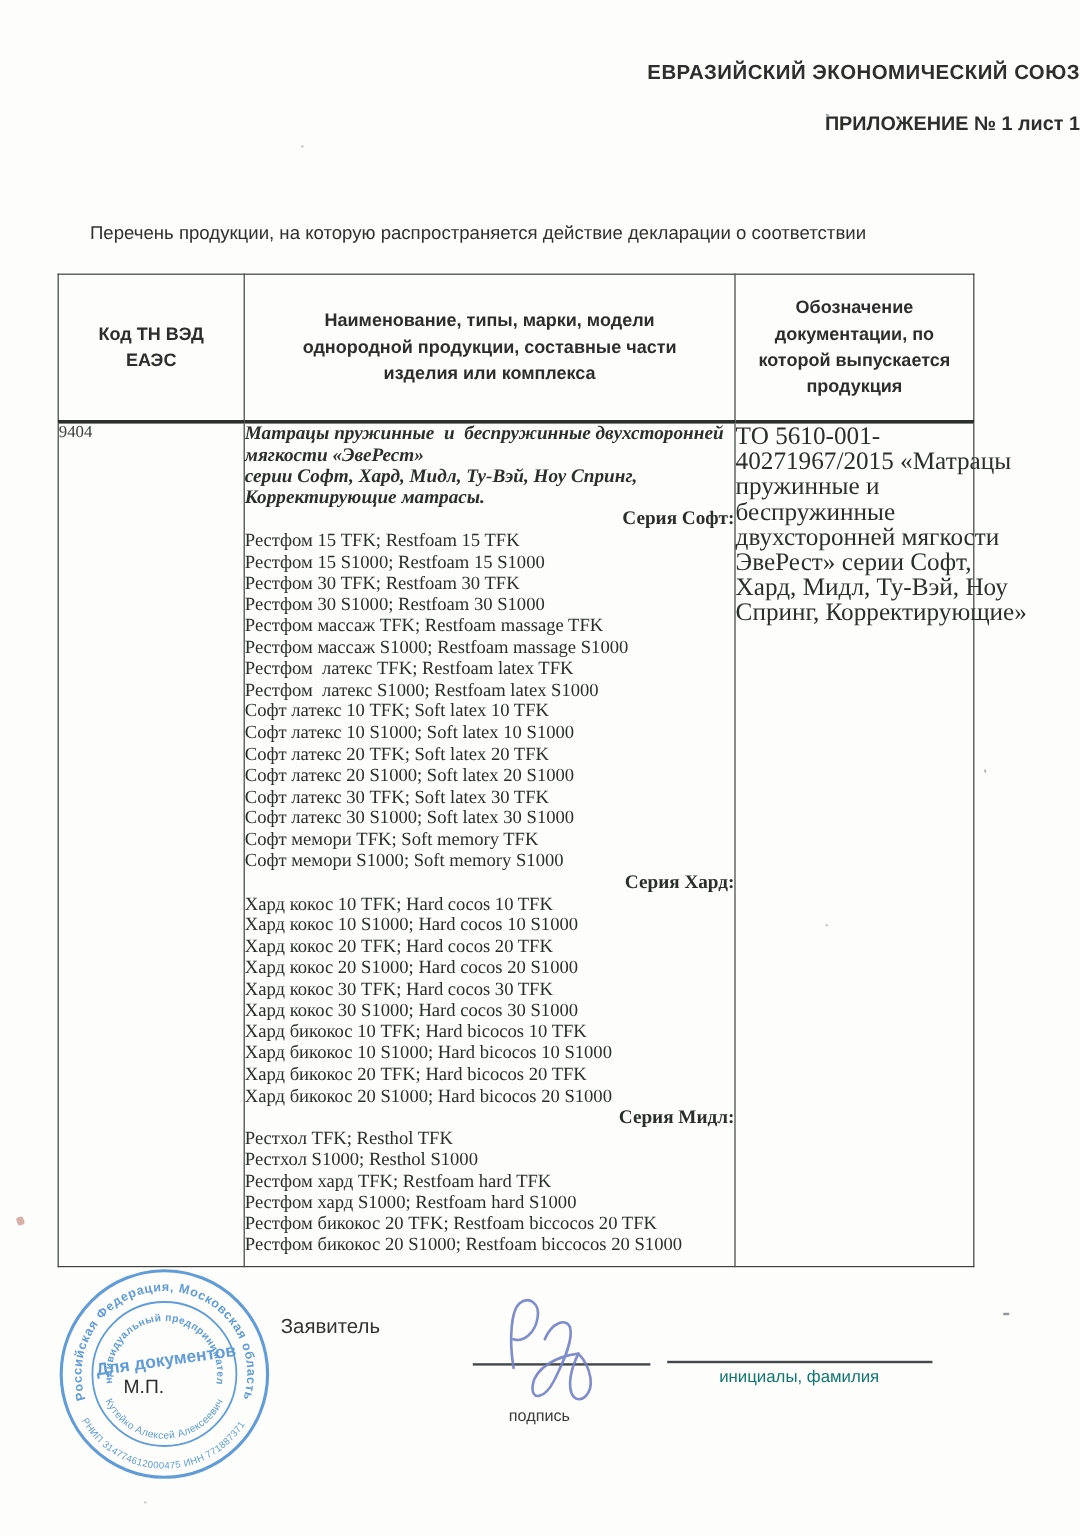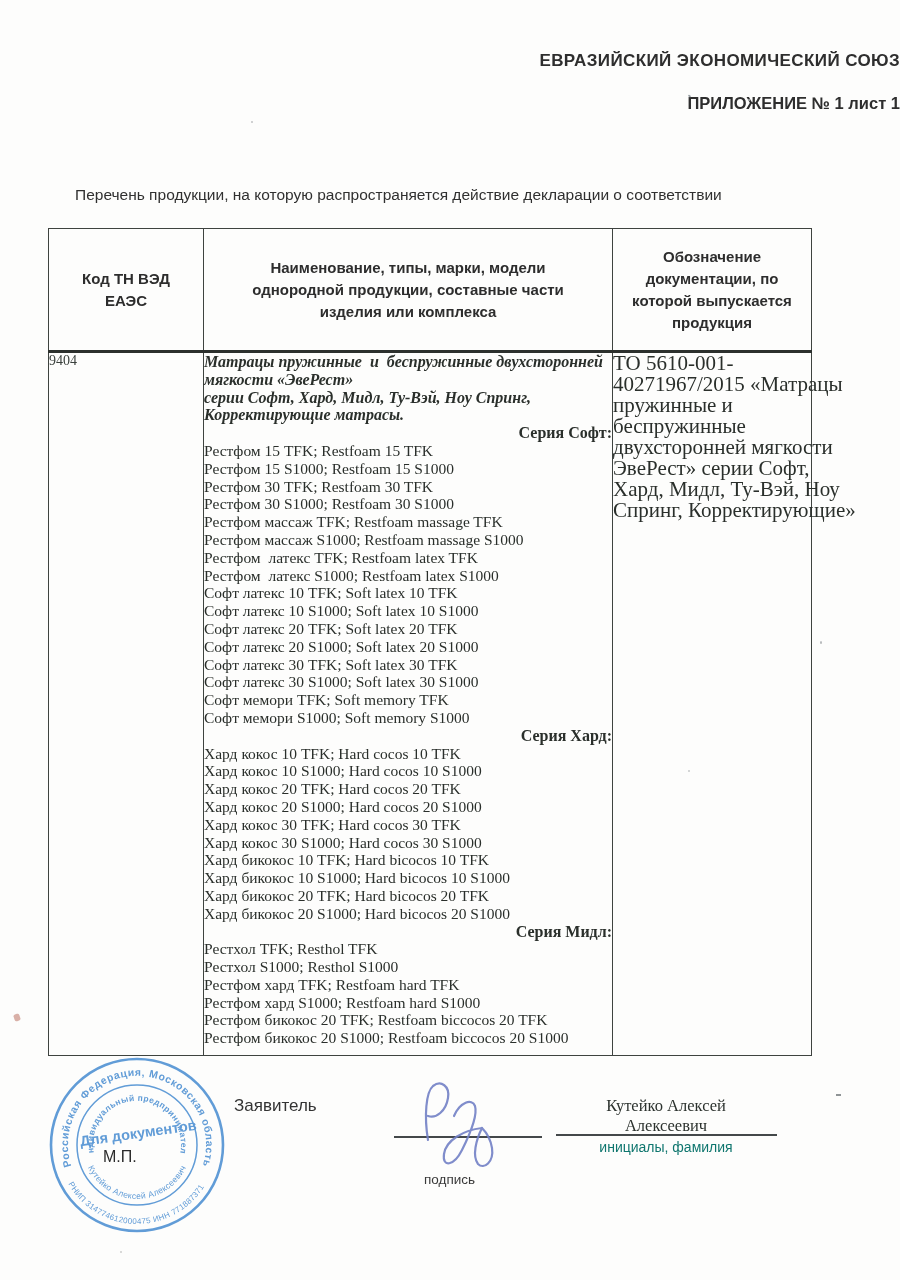--- a/index.html
+++ b/index.html
@@ -157,24 +157,20 @@
   <svg class="sig-svg" width="150" height="95" viewBox="0 0 150 95">
     <g fill="none" stroke="#7381c6" stroke-width="2.2" stroke-linecap="round" opacity="0.9">
       <path d="M30,62 C26,38 28,14 35,8 C43,2 52,8 50,20 C48,33 38,41 30,38"></path>
       <path d="M56,38 C62,24 74,20 77,28 C80,38 72,56 64,72 C56,88 44,90 46,76 C48,62 66,52 84,50"></path>
       <path d="M84,50 C78,62 74,78 80,86 C86,92 96,84 94,70 C92,58 86,52 84,50"></path>
     </g>
   </svg>
   <div class="sig-line"></div>
   <div class="sig-caption">подпись</div>
 
-  <div class="name-block">
-    <div>Кутейко Алексей</div>
-    <div>Алексеевич</div>
-  </div>
   <div class="name-line"></div>
   <div class="name-caption">инициалы, фамилия</div>
 
   <svg class="stamp" width="186" height="182" viewBox="0 0 186 182">
     <defs>
       <path id="arc-outer-top" d="M 26.4,106.9 A 69,69 0 1 1 159.6,106.9"></path>
       <path id="arc-outer-bottom" d="M 24.6,128.5 A 79,79 0 0 0 161.4,128.5"></path>
       <path id="arc-inner-top" d="M 49.7,96.6 A 44,44 0 1 1 136.3,96.6"></path>
       <path id="arc-inner-bottom" d="M 44.1,111.8 A 54,54 0 0 0 141.9,111.8"></path>
     </defs>

